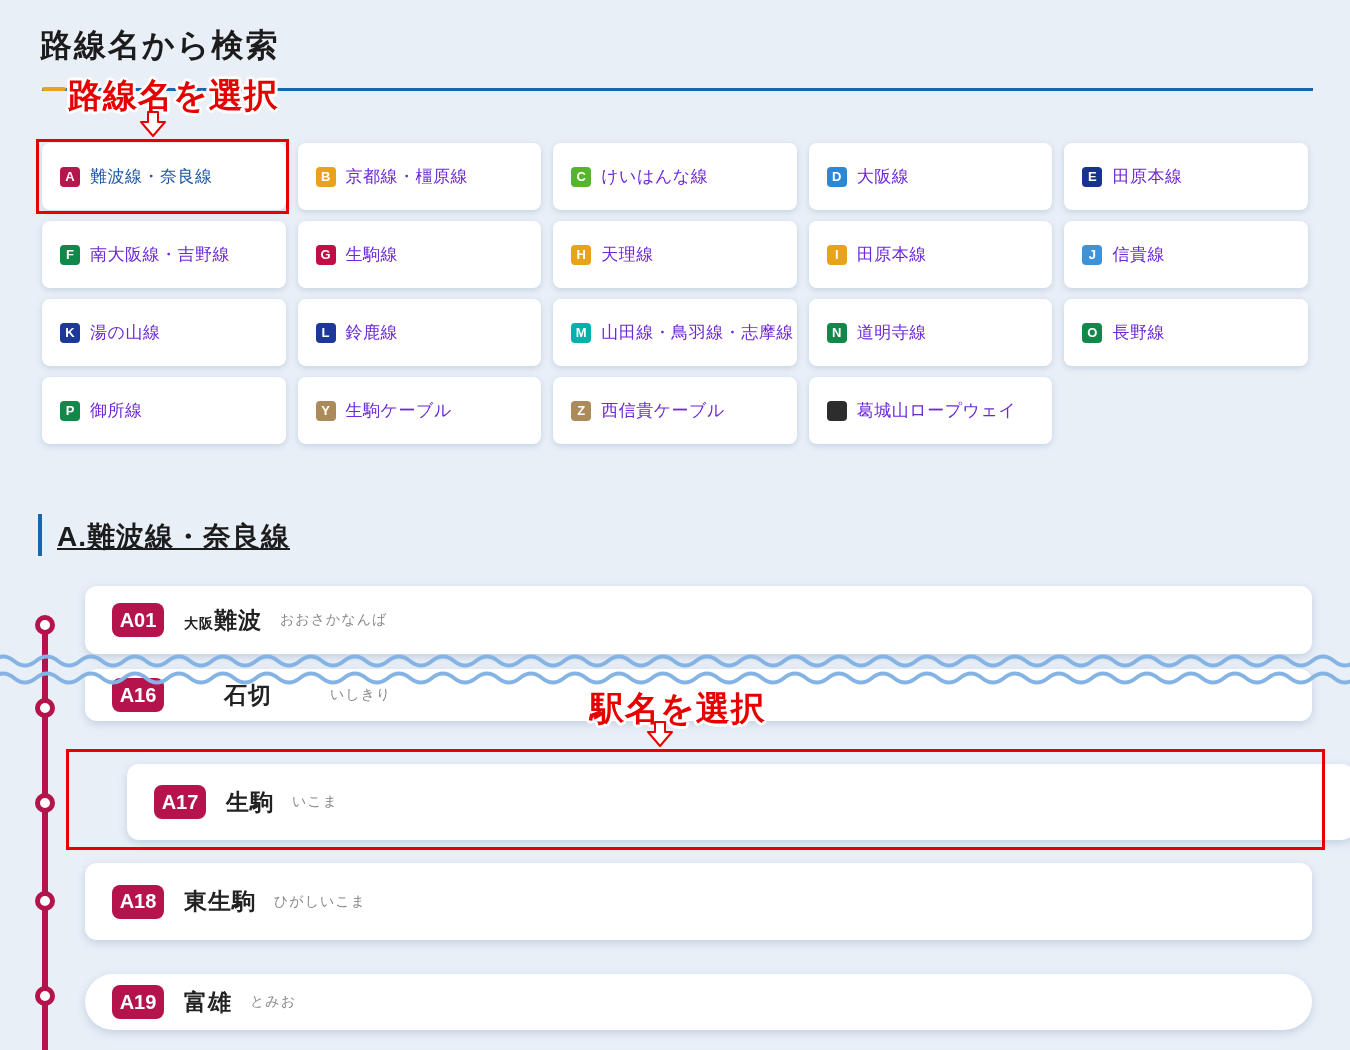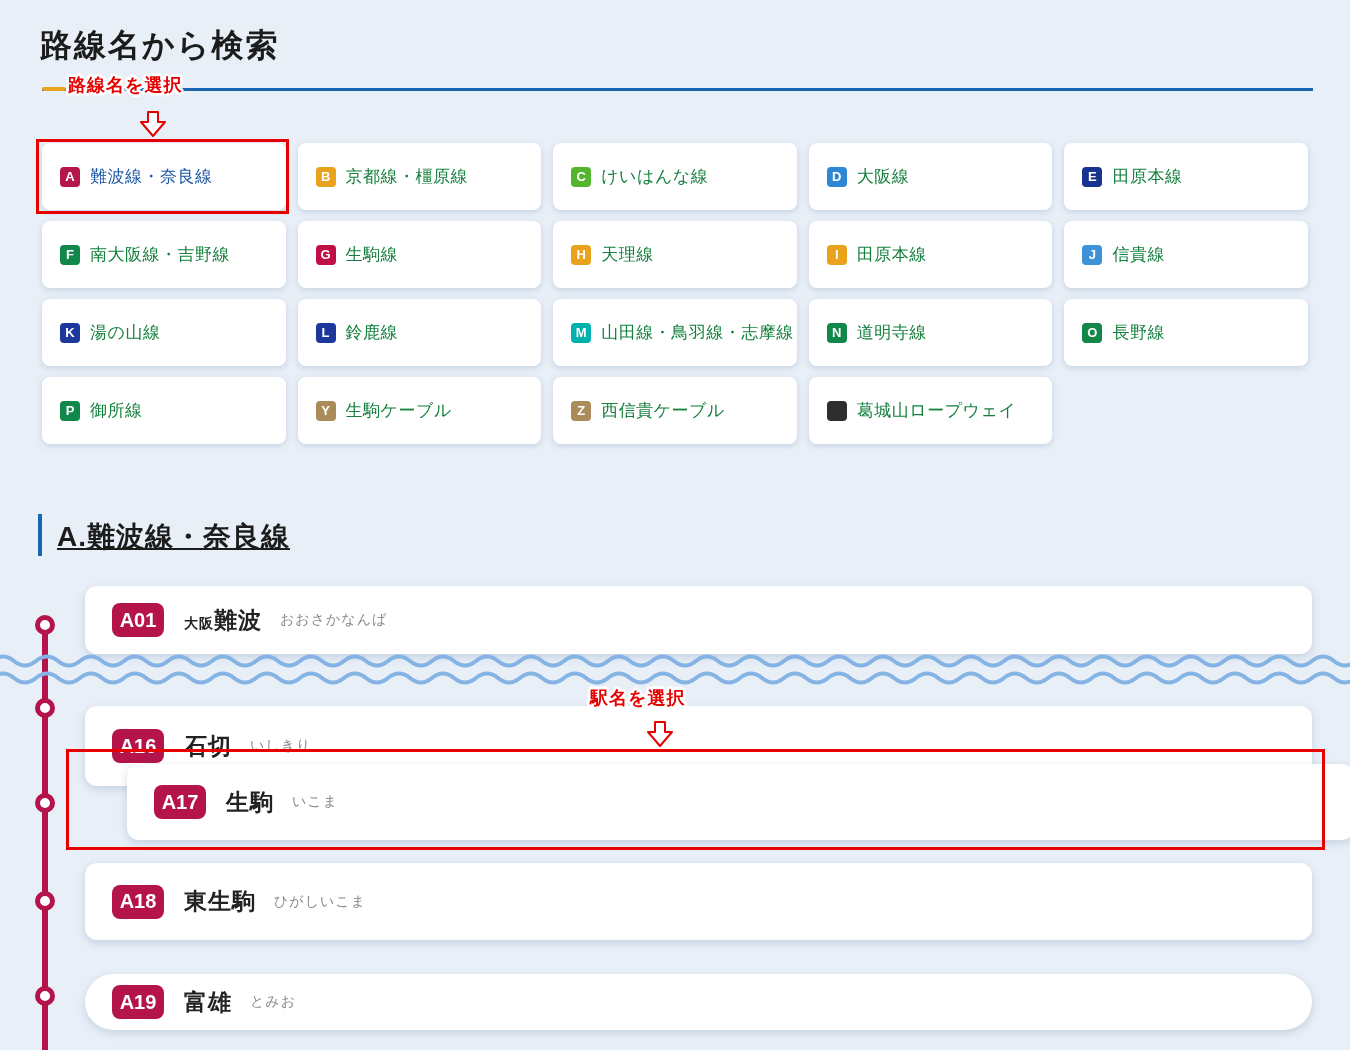--- a/index.html
+++ b/index.html
@@ -3,31 +3,31 @@
 <meta charset="utf-8">
 <style>
   html,body{margin:0;padding:0;}
   body{font-family:"Liberation Sans","DejaVu Sans",sans-serif;}
   .page{position:relative;width:1350px;height:1050px;background:#e9eff7;overflow:hidden;}
 
   
   .h1{position:absolute;left:40px;top:24px;font-size:32px;font-weight:700;color:#1c1c1c;letter-spacing:2px;font-family:Liberation Mono, monospace;}
   .divider{position:absolute;left:42px;top:88px;width:1271px;height:3px;background:#1766ae;}
   .divider-dash{position:absolute;left:42px;top:87px;width:24px;height:4px;border-radius:2px;background:#e8a41c;z-index:3;}
-  .callout{position:absolute;font-weight:700;font-size:18px;color:#e60000;z-index:4;letter-spacing:1px;
+  .callout{position:absolute;font-weight:700;font-size:34px;color:#e60000;z-index:4;letter-spacing:1px;
     text-shadow:-2px -2px 0 #fff,2px -2px 0 #fff,-2px 2px 0 #fff,2px 2px 0 #fff,0 -3px 0 #fff,0 3px 0 #fff,-3px 0 0 #fff,3px 0 0 #fff;}
   .callout-line{left:68px;top:73px;}
   .callout-station{left:590px;top:686px;}
   .arrow-icon{position:absolute;z-index:4;}
 
   
   .line-grid{position:absolute;left:42px;top:143px;width:1266px;display:grid;grid-template-columns:repeat(5,1fr);gap:11px 12px;}
   .line-card{height:67px;background:#fff;border-radius:8px;box-shadow:0 2px 6px rgba(105,135,175,.28);display:flex;align-items:center;padding-left:18px;box-sizing:border-box;cursor:pointer;}
   .line-badge{width:20px;height:20px;border-radius:4px;color:#fff;font-size:13px;font-weight:700;display:flex;align-items:center;justify-content:center;margin-right:10px;flex:0 0 auto;}
-  .line-label{font-size:17px;color:#15803d;letter-spacing:.5px;}
+  .line-label{font-size:17px;color:#6d28d9;letter-spacing:.5px;}
   .line-label.active{color:#1b55a5;}
   .hl-rect{position:absolute;border:3px solid #e60000;z-index:5;pointer-events:none;box-sizing:border-box;}
   .hl-line{left:36px;top:139px;width:253px;height:75px;}
   .hl-station{left:66px;top:749px;width:1259px;height:101px;}
 
   
   .sec-bar{position:absolute;left:38px;top:514px;width:4px;height:42px;background:#1766ae;}
   .sec-title{position:absolute;left:57px;top:518px;font-size:28px;font-weight:700;color:#1c1c1c;letter-spacing:1px;text-decoration:underline;}
 
   
@@ -145,21 +145,21 @@
   <div class="route-stop" style="top:793px;"></div>
   <div class="route-stop" style="top:891px;"></div>
   <div class="route-stop" style="top:986px;"></div>
 
   <div class="station-card" style="top:586px;height:68px;">
     <span class="scode" style="background-color: rgb(181, 19, 75);">A01</span>
     <span class="sname"><span class="sprefix">大阪</span><span>難波</span></span>
     <span class="skana">おおさかなんば</span>
   </div>
 
-  <div class="station-card" style="top:706px;height:80px;">
+  <div class="station-card" style="top:669px;height:52px;gap:40px;">
     <span class="scode" style="background-color: rgb(181, 19, 75);">A16</span>
     <span class="sname"><span>石切</span></span>
     <span class="skana">いしきり</span>
   </div>
 
   <div class="station-card" style="top:764px;height:76px;margin-left:42px;">
     <span class="scode" style="background-color: rgb(181, 19, 75);">A17</span>
     <span class="sname"><span>生駒</span></span>
     <span class="skana">いこま</span>
   </div>

